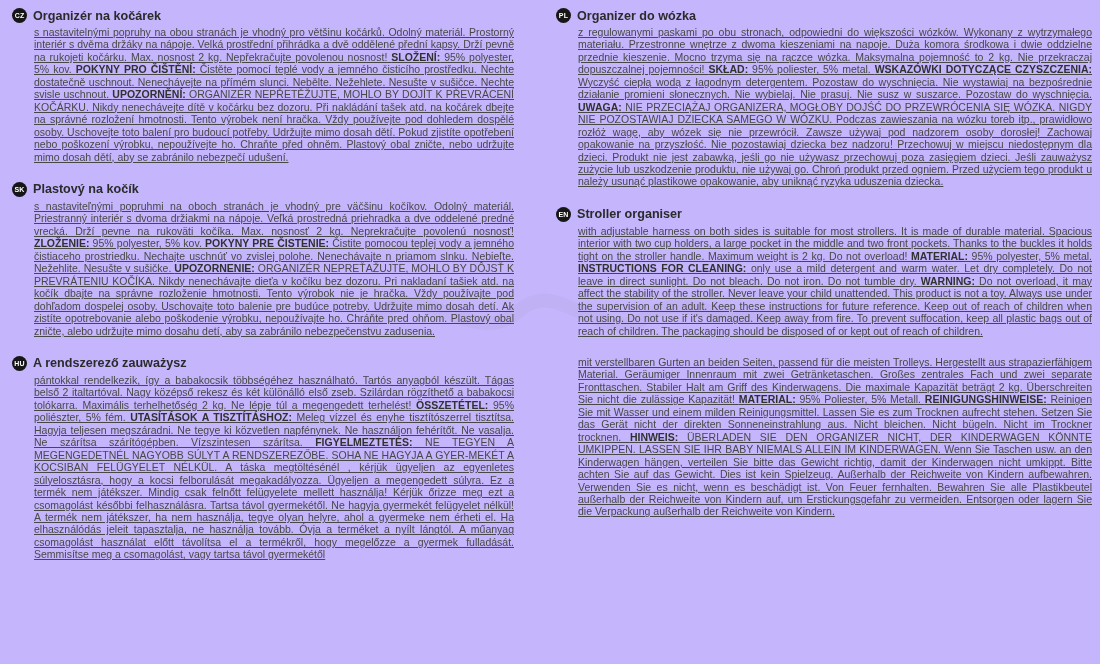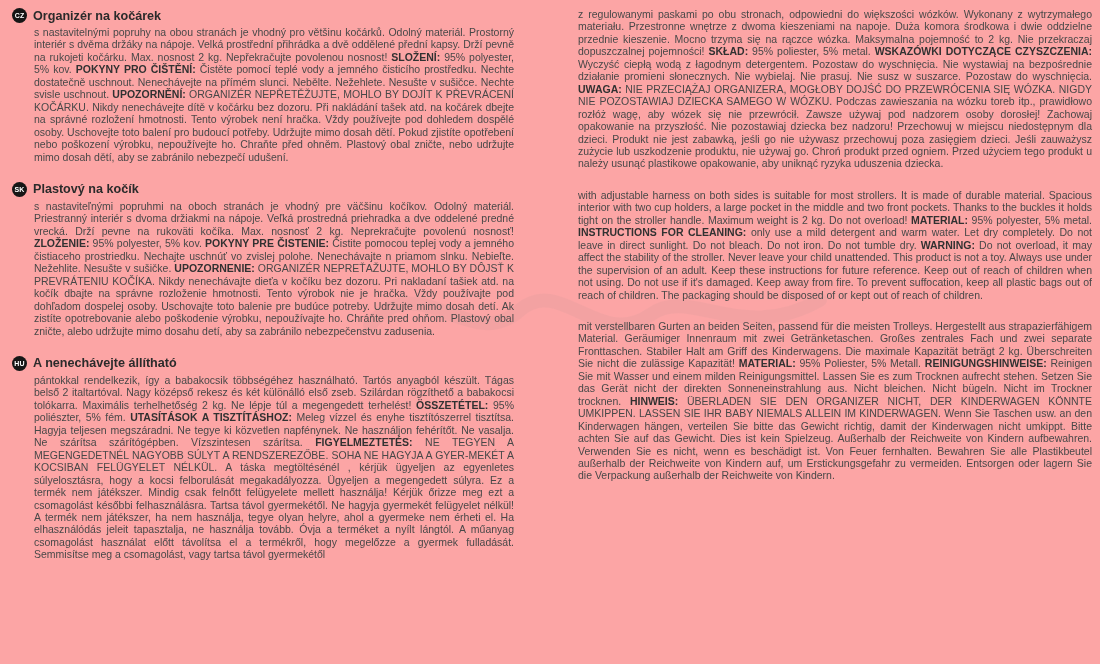--- a/index.html
+++ b/index.html
@@ -4,21 +4,21 @@
 <style>
   html, body {
     margin: 0;
     padding: 0;
     background: #ffffff;
   }
   .page {
     position: relative;
     width: 1100px;
     height: 664px;
-    background: #fca5a5;
+    background: #c4b5fd;
     font-family: "Liberation Sans", sans-serif;
     color: #424242;
     overflow: hidden;
   }
   .col {
     position: absolute;
     top: 8px;
   }
   #col-0 { left: 12px;  width: 502px; }
   #col-1 { left: 556px; width: 536px; }
@@ -48,20 +48,21 @@
     font-weight: bold;
     font-size: 12.6px;
     color: #2b2b2b;
   }
   .sec-body {
     margin: 0 0 0 22px;
     font-size: 10.5px;
     line-height: 12.45px;
     text-align: justify;
     color: #484848;
+    text-decoration: underline;
   }
   .sec-body .b {
     font-weight: bold;
     color: #313131;
   }
   .watermark {
     position: absolute;
     left: 360px;
     top: 255px;
     opacity: 0.07;
@@ -86,29 +87,37 @@
       <section class="lang-section">
         <div class="sec-header">
           <span class="badge">SK</span>
           <span class="sec-title">Plastový na kočík</span>
         </div>
         <p class="sec-body"><span>s nastaviteľnými popruhmi na oboch stranách je vhodný pre väčšinu kočíkov. Odolný materiál. Priestranný interiér s dvoma držiakmi na nápoje. Veľká prostredná priehradka a dve oddelené predné vrecká. Drží pevne na rukoväti kočíka. Max. nosnosť 2 kg. Neprekračujte povolenú nosnosť! </span><span class="b">ZLOŽENIE:</span><span> 95% polyester, 5% kov. </span><span class="b">POKYNY PRE ČISTENIE:</span><span> Čistite pomocou teplej vody a jemného čistiaceho prostriedku. Nechajte uschnúť vo zvislej polohe. Nenechávajte n priamom slnku. Nebieľte. Nežehlite. Nesušte v sušičke. </span><span class="b">UPOZORNENIE:</span><span> ORGANIZÉR NEPREŤAŽUJTE, MOHLO BY DÔJSŤ K PREVRÁTENIU KOČÍKA. Nikdy nenechávajte dieťa v kočíku bez dozoru. Pri nakladaní tašiek atd. na kočík dbajte na správne rozloženie hmotnosti. Tento výrobok nie je hračka. Vždy používajte pod dohľadom dospelej osoby. Uschovajte toto balenie pre budúce potreby. Udržujte mimo dosah detí. Ak zistíte opotrebovanie alebo poškodenie výrobku, nepoužívajte ho. Chráňte pred ohňom. Plastový obal zničte, alebo udržujte mimo dosahu detí, aby sa zabránilo nebezpečenstvu zadusenia.</span></p>
       </section>
       <section class="lang-section">
         <div class="sec-header">
           <span class="badge">HU</span>
-          <span class="sec-title">A nenechávejte állítható</span>
+          <span class="sec-title">A rendszerező zauważysz</span>
         </div>
         <p class="sec-body"><span>pántokkal rendelkezik, így a babakocsik többségéhez használható. Tartós anyagból készült. Tágas belső 2 italtartóval. Nagy középső rekesz és két különálló első zseb. Szilárdan rögzíthető a babakocsi tolókarra. Maximális terhelhetőség 2 kg. Ne lépje túl a megengedett terhelést! </span><span class="b">ÖSSZETÉTEL:</span><span> 95% poliészter, 5% fém. </span><span class="b">UTASÍTÁSOK A TISZTÍTÁSHOZ:</span><span> Meleg vízzel és enyhe tisztítószerrel tisztítsa. Hagyja teljesen megszáradni. Ne tegye ki közvetlen napfénynek. Ne használjon fehérítőt. Ne vasalja. Ne szárítsa szárítógépben. Vízszintesen szárítsa. </span><span class="b">FIGYELMEZTETÉS:</span><span> NE TEGYEN A MEGENGEDETNÉL NAGYOBB SÚLYT A RENDSZEREZŐBE. SOHA NE HAGYJA A GYER-MEKÉT A KOCSIBAN FELÜGYELET NÉLKÜL. A táska megtöltésénél , kérjük ügyeljen az egyenletes súlyelosztásra, hogy a kocsi felborulását megakadályozza. Ügyeljen a megengedett súlyra. Ez a termék nem játékszer. Mindig csak felnőtt felügyelete mellett használja! Kérjük őrizze meg ezt a csomagolást későbbi felhasználásra. Tartsa távol gyermekétől. Ne hagyja gyermekét felügyelet nélkül! A termék nem játékszer, ha nem használja, tegye olyan helyre, ahol a gyermeke nem érheti el. Ha elhasználódás jeleit tapasztalja, ne használja tovább. Óvja a terméket a nyílt lángtól. A műanyag csomagolást használat előtt távolítsa el a termékről, hogy megelőzze a gyermek fulladását. Semmisítse meg a csomagolást, vagy tartsa távol gyermekétől</span></p>
       </section>
     </div>
   <div class="col" id="col-1">
       <section class="lang-section">
+        <div class="sec-header">
+          <span class="badge">PL</span>
+          <span class="sec-title">Organizer do wózka</span>
+        </div>
         <p class="sec-body"><span>z regulowanymi paskami po obu stronach, odpowiedni do większości wózków. Wykonany z wytrzymałego materiału. Przestronne wnętrze z dwoma kieszeniami na napoje. Duża komora środkowa i dwie oddzielne przednie kieszenie. Mocno trzyma się na rączce wózka. Maksymalna pojemność to 2 kg. Nie przekraczaj dopuszczalnej pojemności! </span><span class="b">SKŁAD:</span><span> 95% poliester, 5% metal. </span><span class="b">WSKAZÓWKI DOTYCZĄCE CZYSZCZENIA:</span><span> Wyczyść ciepłą wodą z łagodnym detergentem. Pozostaw do wyschnięcia. Nie wystawiaj na bezpośrednie działanie promieni słonecznych. Nie wybielaj. Nie prasuj. Nie susz w suszarce. Pozostaw do wyschnięcia. </span><span class="b">UWAGA:</span><span> NIE PRZECIĄŻAJ ORGANIZERA, MOGŁOBY DOJŚĆ DO PRZEWRÓCENIA SIĘ WÓZKA. NIGDY NIE POZOSTAWIAJ DZIECKA SAMEGO W WÓZKU. Podczas zawieszania na wózku toreb itp., prawidłowo rozłóż wagę, aby wózek się nie przewrócił. Zawsze używaj pod nadzorem osoby dorosłej! Zachowaj opakowanie na przyszłość. Nie pozostawiaj dziecka bez nadzoru! Przechowuj w miejscu niedostępnym dla dzieci. Produkt nie jest zabawką, jeśli go nie używasz przechowuj poza zasięgiem dzieci. Jeśli zauważysz zużycie lub uszkodzenie produktu, nie używaj go. Chroń produkt przed ogniem. Przed użyciem tego produkt u należy usunąć plastikowe opakowanie, aby uniknąć ryzyka uduszenia dziecka.</span></p>
       </section>
       <section class="lang-section">
+        <div class="sec-header">
+          <span class="badge">EN</span>
+          <span class="sec-title">Stroller organiser</span>
+        </div>
         <p class="sec-body"><span>with adjustable harness on both sides is suitable for most strollers. It is made of durable material. Spacious interior with two cup holders, a large pocket in the middle and two front pockets. Thanks to the buckles it holds tight on the stroller handle. Maximum weight is 2 kg. Do not overload! </span><span class="b">MATERIAL:</span><span> 95% polyester, 5% metal. </span><span class="b">INSTRUCTIONS FOR CLEANING:</span><span> only use a mild detergent and warm water. Let dry completely. Do not leave in direct sunlight. Do not bleach. Do not iron. Do not tumble dry. </span><span class="b">WARNING:</span><span> Do not overload, it may affect the stability of the stroller. Never leave your child unattended. This product is not a toy. Always use under the supervision of an adult. Keep these instructions for future reference. Keep out of reach of children when not using. Do not use if it's damaged. Keep away from fire. To prevent suffocation, keep all plastic bags out of reach of children. The packaging should be disposed of or kept out of reach of children.</span></p>
       </section>
       <section class="lang-section">
         <p class="sec-body"><span>mit verstellbaren Gurten an beiden Seiten, passend für die meisten Trolleys. Hergestellt aus strapazierfähigem Material. Geräumiger Innenraum mit zwei Getränketaschen. Großes zentrales Fach und zwei separate Fronttaschen. Stabiler Halt am Griff des Kinderwagens. Die maximale Kapazität beträgt 2 kg. Überschreiten Sie nicht die zulässige Kapazität! </span><span class="b">MATERIAL:</span><span> 95% Poliester, 5% Metall. </span><span class="b">REINIGUNGSHINWEISE:</span><span> Reinigen Sie mit Wasser und einem milden Reinigungsmittel. Lassen Sie es zum Trocknen aufrecht stehen. Setzen Sie das Gerät nicht der direkten Sonneneinstrahlung aus. Nicht bleichen. Nicht bügeln. Nicht im Trockner trocknen. </span><span class="b">HINWEIS:</span><span> ÜBERLADEN SIE DEN ORGANIZER NICHT, DER KINDERWAGEN KÖNNTE UMKIPPEN. LASSEN SIE IHR BABY NIEMALS ALLEIN IM KINDERWAGEN. Wenn Sie Taschen usw. an den Kinderwagen hängen, verteilen Sie bitte das Gewicht richtig, damit der Kinderwagen nicht umkippt. Bitte achten Sie auf das Gewicht. Dies ist kein Spielzeug. Außerhalb der Reichweite von Kindern aufbewahren. Verwenden Sie es nicht, wenn es beschädigt ist. Von Feuer fernhalten. Bewahren Sie alle Plastikbeutel außerhalb der Reichweite von Kindern auf, um Erstickungsgefahr zu vermeiden. Entsorgen oder lagern Sie die Verpackung außerhalb der Reichweite von Kindern.</span></p>
       </section>
     </div>
 </div>
 
 </body></html>

